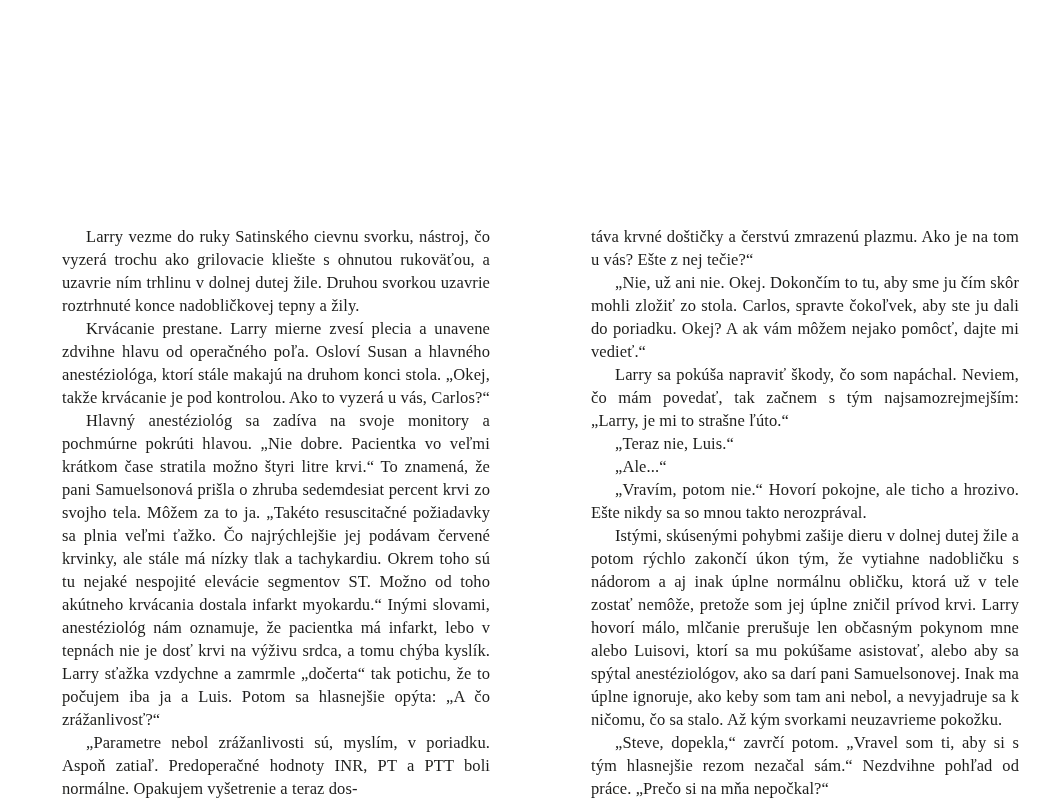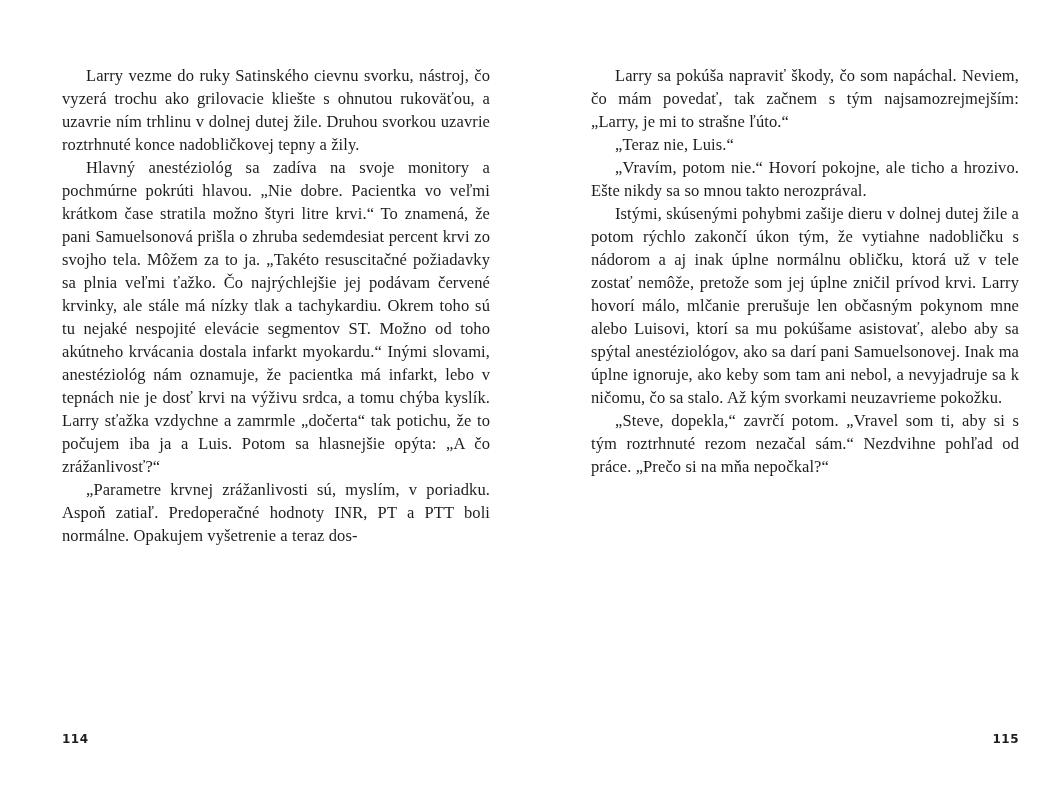--- a/index.html
+++ b/index.html
@@ -16,20 +16,21 @@
   }
   .spread {
     position: relative;
     box-sizing: border-box;
     width: 1040px;
     height: 800px;
     padding: 64px 21px 0 62px;
     display: flex;
     gap: 101px;
     background: #ffffff;
+    align-items: flex-end;
   }
   .page {
     position: relative;
     width: 428px;
     flex: 0 0 428px;
   }
   .page-text {
     font-size: 16.5px;
     line-height: 23px;
     text-align: justify;
@@ -57,30 +58,34 @@
   .page-number.num-right { right: 0; }
 </style>
 </head>
 <body>
 
 <div class="spread">
 
   <div class="page">
     <div class="page-text" lang="sk">
       <p>Larry vezme do ruky Satinského cievnu svorku, nástroj, čo vyzerá trochu ako grilovacie kliešte s ohnutou rukoväťou, a uzavrie ním trhlinu v dolnej dutej žile. Druhou svorkou uzavrie roztrhnuté konce nadobličkovej tepny a žily.</p>
+      <p>Krvácanie prestane. Larry mierne zvesí plecia a unavene zdvihne hlavu od operačného poľa. Osloví Susan a hlavného anestéziológa, ktorí stále makajú na druhom konci stola. „Okej, takže krvácanie je pod kontrolou. Ako to vyzerá u vás, Carlos?“</p>
       <p>Hlavný anestéziológ sa zadíva na svoje monitory a pochmúrne pokrúti hlavou. „Nie dobre. Pacientka vo veľmi krátkom čase stratila možno štyri litre krvi.“ To znamená, že pani Samuelsonová prišla o zhruba sedemdesiat percent krvi zo svojho tela. Môžem za to ja. „Takéto resuscitačné požiadavky sa plnia veľmi ťažko. Čo najrýchlejšie jej podávam červené krvinky, ale stále má nízky tlak a tachykardiu. Okrem toho sú tu nejaké nespojité elevácie segmentov ST. Možno od toho akútneho krvácania dostala infarkt myokardu.“ Inými slovami, anestéziológ nám oznamuje, že pacientka má infarkt, lebo v tepnách nie je dosť krvi na výživu srdca, a tomu chýba kyslík. Larry sťažka vzdychne a zamrmle „dočerta“ tak potichu, že to počujem iba ja a Luis. Potom sa hlasnejšie opýta: „A čo zrážanlivosť?“</p>
-      <p>„Parametre krvnej zrážanlivosti sú, myslím, v poriadku. Aspoň zatiaľ. Predoperačné hodnoty INR, PT a PTT boli normálne. Opakujem vyšetrenie a teraz dos-</p>
+      <p>„Parametre nebol zrážanlivosti sú, myslím, v poriadku. Aspoň zatiaľ. Predoperačné hodnoty INR, PT a PTT boli normálne. Opakujem vyšetrenie a teraz dos-</p>
     </div>
     <div class="page-number num-left">114</div>
   </div>
 
   <div class="page">
     <div class="page-text" lang="sk">
+      <p class="no-indent">táva krvné doštičky a čerstvú zmrazenú plazmu. Ako je na tom u vás? Ešte z nej tečie?“</p>
+      <p>„Nie, už ani nie. Okej. Dokončím to tu, aby sme ju čím skôr mohli zložiť zo stola. Carlos, spravte čokoľvek, aby ste ju dali do poriadku. Okej? A ak vám môžem nejako pomôcť, dajte mi vedieť.“</p>
       <p>Larry sa pokúša napraviť škody, čo som napáchal. Neviem, čo mám povedať, tak začnem s tým najsamozrejmejším: „Larry, je mi to strašne ľúto.“</p>
       <p>„Teraz nie, Luis.“</p>
+      <p>„Ale...“</p>
       <p>„Vravím, potom nie.“ Hovorí pokojne, ale ticho a hrozivo. Ešte nikdy sa so mnou takto nerozprával.</p>
       <p>Istými, skúsenými pohybmi zašije dieru v dolnej dutej žile a potom rýchlo zakončí úkon tým, že vytiahne nadobličku s nádorom a aj inak úplne normálnu obličku, ktorá už v tele zostať nemôže, pretože som jej úplne zničil prívod krvi. Larry hovorí málo, mlčanie prerušuje len občasným pokynom mne alebo Luisovi, ktorí sa mu pokúšame asistovať, alebo aby sa spýtal anestéziológov, ako sa darí pani Samuelsonovej. Inak ma úplne ignoruje, ako keby som tam ani nebol, a nevyjadruje sa k ničomu, čo sa stalo. Až kým svorkami neuzavrieme pokožku.</p>
-      <p>„Steve, dopekla,“ zavrčí potom. „Vravel som ti, aby si s tým roztrhnuté rezom nezačal sám.“ Nezdvihne pohľad od práce. „Prečo si na mňa nepočkal?“</p>
+      <p>„Steve, dopekla,“ zavrčí potom. „Vravel som ti, aby si s tým hlasnejšie rezom nezačal sám.“ Nezdvihne pohľad od práce. „Prečo si na mňa nepočkal?“</p>
     </div>
     <div class="page-number num-right">115</div>
   </div>
 
 </div>
 
 </body></html>

